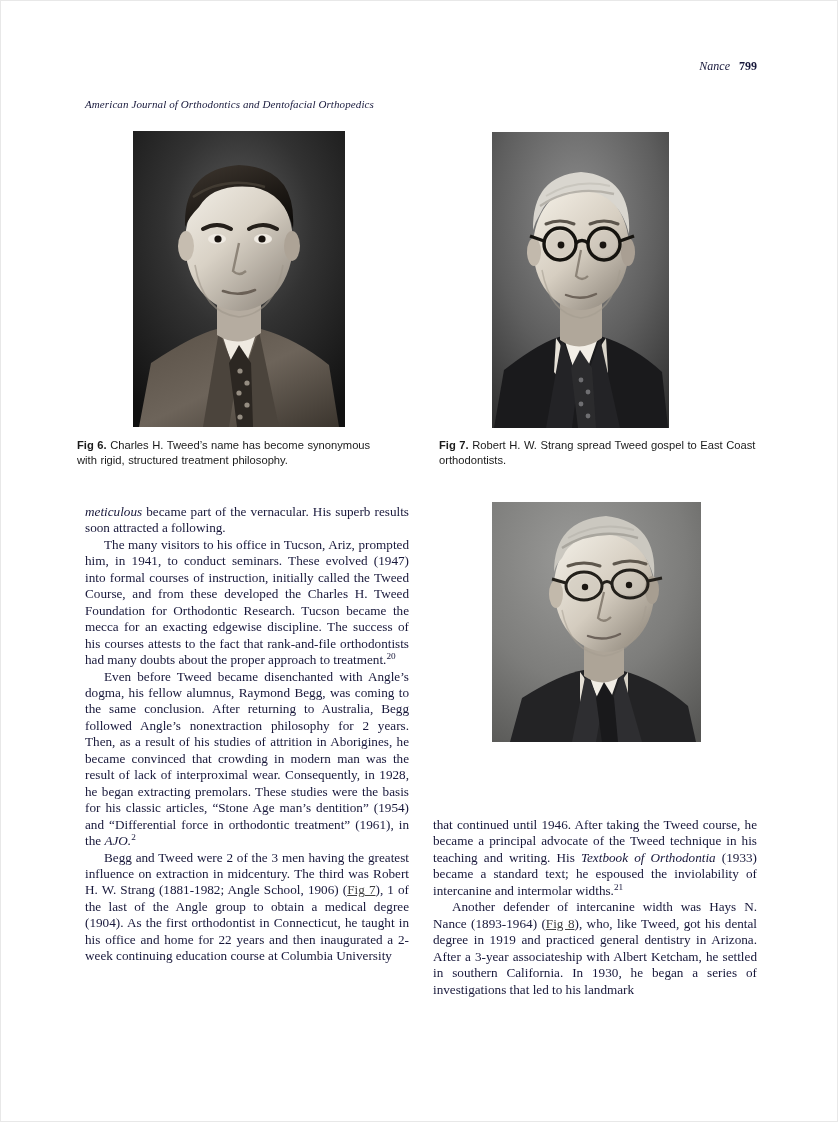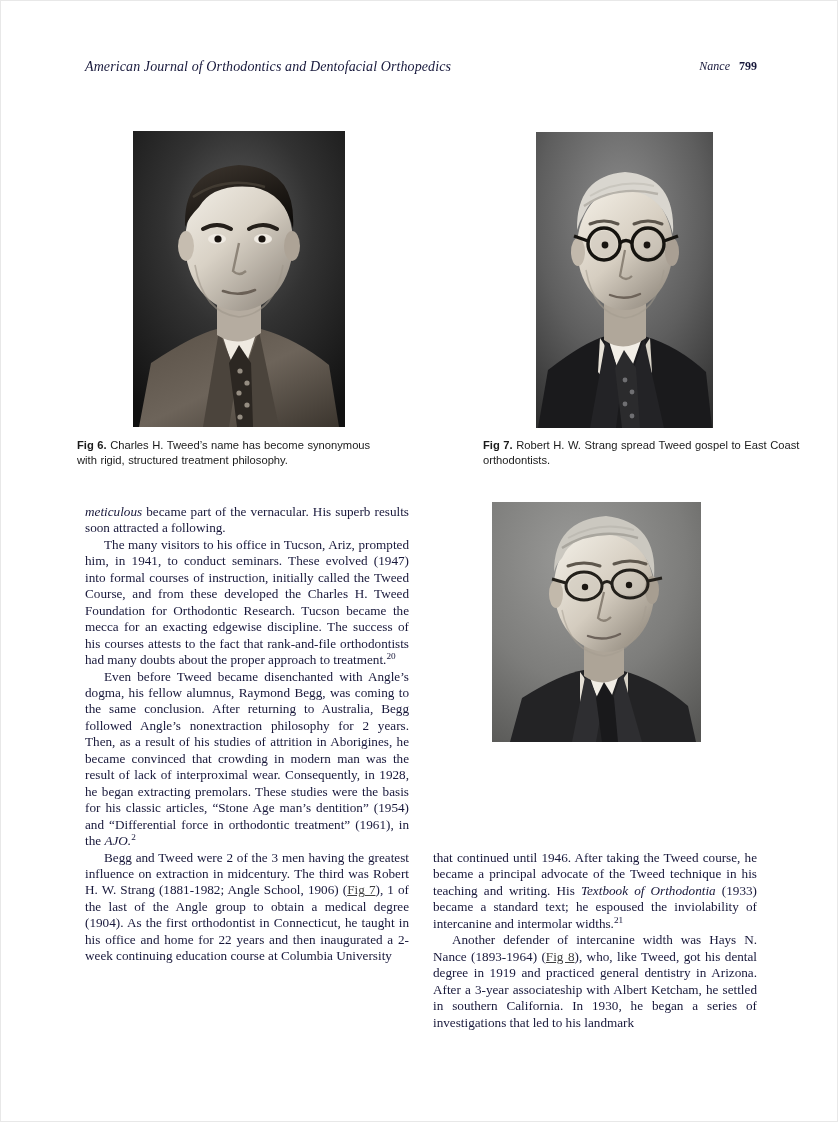--- a/index.html
+++ b/index.html
@@ -31,24 +31,25 @@
     left: 84px;
     top: 58px;
     width: 672px;
     display: flex;
     justify-content: space-between;
     align-items: flex-start;
   }
   .runhead-left {
     font-family: "Liberation Serif", serif;
     font-style: italic;
-    font-size: 14px;
+    font-size: 11px;
     line-height: 15px;
     color: #17183b;
     letter-spacing: 0.1px;
+    margin-top: 38px;
   }
   .runhead-left .line2 { display: block; }
   .runhead-right {
     font-size: 12px;
     line-height: 15px;
     white-space: nowrap;
     color: #17183b;
   }
   .runhead-right .author {
     font-style: italic;
@@ -178,21 +179,21 @@
         <path d="M90 160 Q106 166 122 159" stroke="#6a6056" stroke-width="2.6" fill="none" stroke-linecap="round"></path>
 
         <path d="M62 134 Q70 182 106 186 Q142 182 150 134" stroke="#9f968a" stroke-width="1.6" fill="none" opacity="0.6"></path>
       </svg>
     </div>
     <div class="caption" style="margin-top:11px; width:300px; margin-left:-56px;">
       <span class="figlabel">Fig 6.</span><span> Charles H. Tweed’s name has become synonymous with rigid, structured treatment philosophy.</span>
     </div>
   </div>
 
-  <div class="figure" style="left:491px; top:131px; width:177px;margin-left:44px;">
+  <div class="figure" style="left:491px; top:131px; width:177px;">
     <div class="photo" style="width:177px; height:296px;">
       <svg viewBox="0 0 177 296" preserveAspectRatio="none" aria-hidden="true">
         <defs>
           <radialGradient id="bg7" cx="48%" cy="28%" r="86%">
             <stop offset="0%" stop-color="#8c8c8c"></stop>
             <stop offset="55%" stop-color="#5e5e5e"></stop>
             <stop offset="100%" stop-color="#2d2d2d"></stop>
           </radialGradient>
           <linearGradient id="face7" x1="20%" y1="4%" x2="88%" y2="100%">
             <stop offset="0%" stop-color="#efeae0"></stop>
@@ -318,18 +319,18 @@
     </div>
   </div>
 
   <div class="col" style="left:84px; top:503px; width:324px;">
     <p><i>meticulous</i><span> became part of the vernacular. His superb results soon attracted a following.</span></p>
     <p class="indent"><span>The many visitors to his office in Tucson, Ariz, prompted him, in 1941, to conduct seminars. These evolved (1947) into formal courses of instruction, initially called the Tweed Course, and from these developed the Charles H. Tweed Foundation for Orthodontic Research. Tucson became the mecca for an exacting edgewise discipline. The success of his courses attests to the fact that rank-and-file orthodontists had many doubts about the proper approach to treatment.</span><sup>20</sup></p>
     <p class="indent"><span>Even before Tweed became disenchanted with Angle’s dogma, his fellow alumnus, Raymond Begg, was coming to the same conclusion. After returning to Australia, Begg followed Angle’s nonextraction philosophy for 2 years. Then, as a result of his studies of attrition in Aborigines, he became convinced that crowding in modern man was the result of lack of interproximal wear. Consequently, in 1928, he began extracting premolars. These studies were the basis for his classic articles, “Stone Age man’s dentition” (1954) and “Differential force in orthodontic treatment” (1961), in the </span><i>AJO.</i><sup>2</sup></p>
     <p class="indent"><span>Begg and Tweed were 2 of the 3 men having the greatest influence on extraction in midcentury. The third was Robert H. W. Strang (1881-1982; Angle School, 1906) (</span><a class="link" href="#">Fig 7</a><span>), 1 of the last of the Angle group to obtain a medical degree (1904). As the first orthodontist in Connecticut, he taught in his office and home for 22 years and then inaugurated a 2-week continuing education course at Columbia University</span></p>
   </div>
 
-  <div class="col" style="left:432px; top:849px; width:324px;">
+  <div class="col" style="left:432px; top:816px; width:324px;">
     <p><span>that continued until 1946. After taking the Tweed course, he became a principal advocate of the Tweed technique in his teaching and writing. His </span><i>Textbook of Orthodontia</i><span> (1933) became a standard text; he espoused the inviolability of intercanine and intermolar widths.</span><sup>21</sup></p>
     <p class="indent"><span>Another defender of intercanine width was Hays N. Nance (1893-1964) (</span><a class="link" href="#">Fig 8</a><span>), who, like Tweed, got his dental degree in 1919 and practiced general dentistry in Arizona. After a 3-year associateship with Albert Ketcham, he settled in southern California. In 1930, he began a series of investigations that led to his landmark</span></p>
   </div>
 
 </div>
 
 </body></html>

